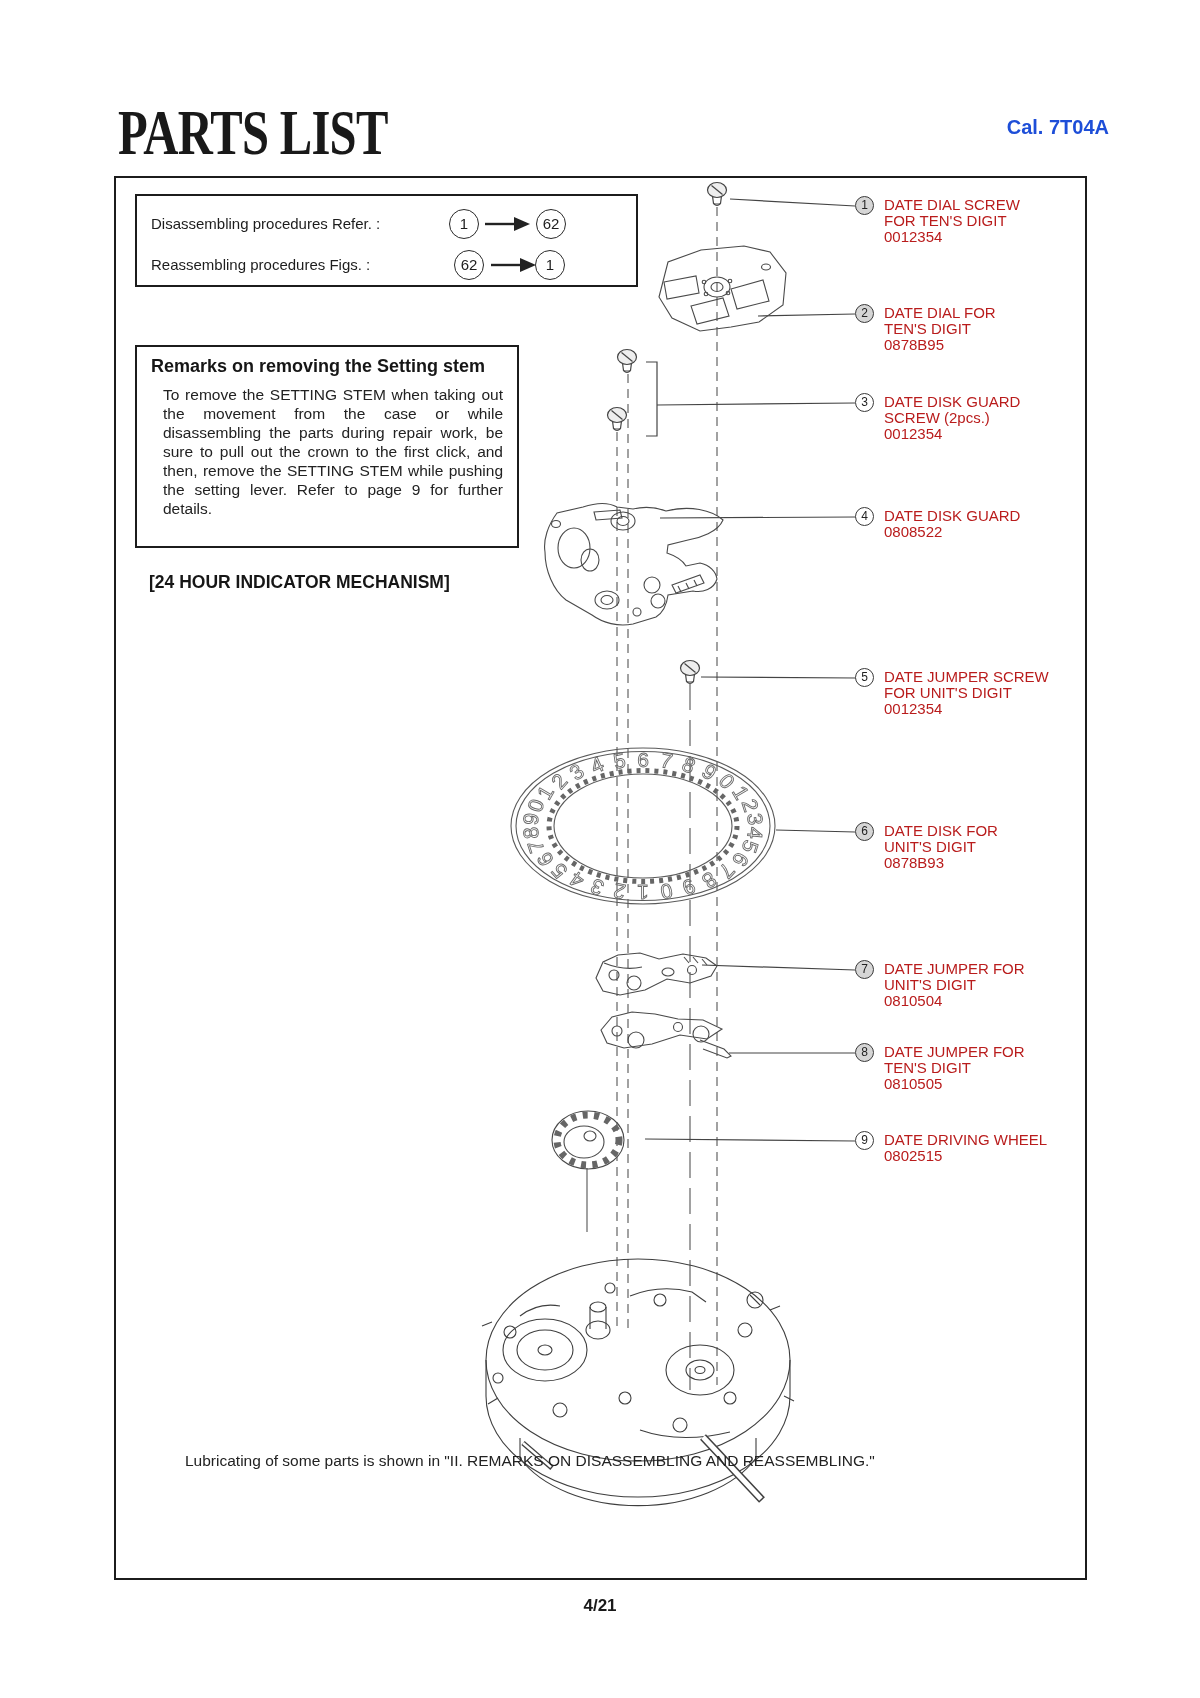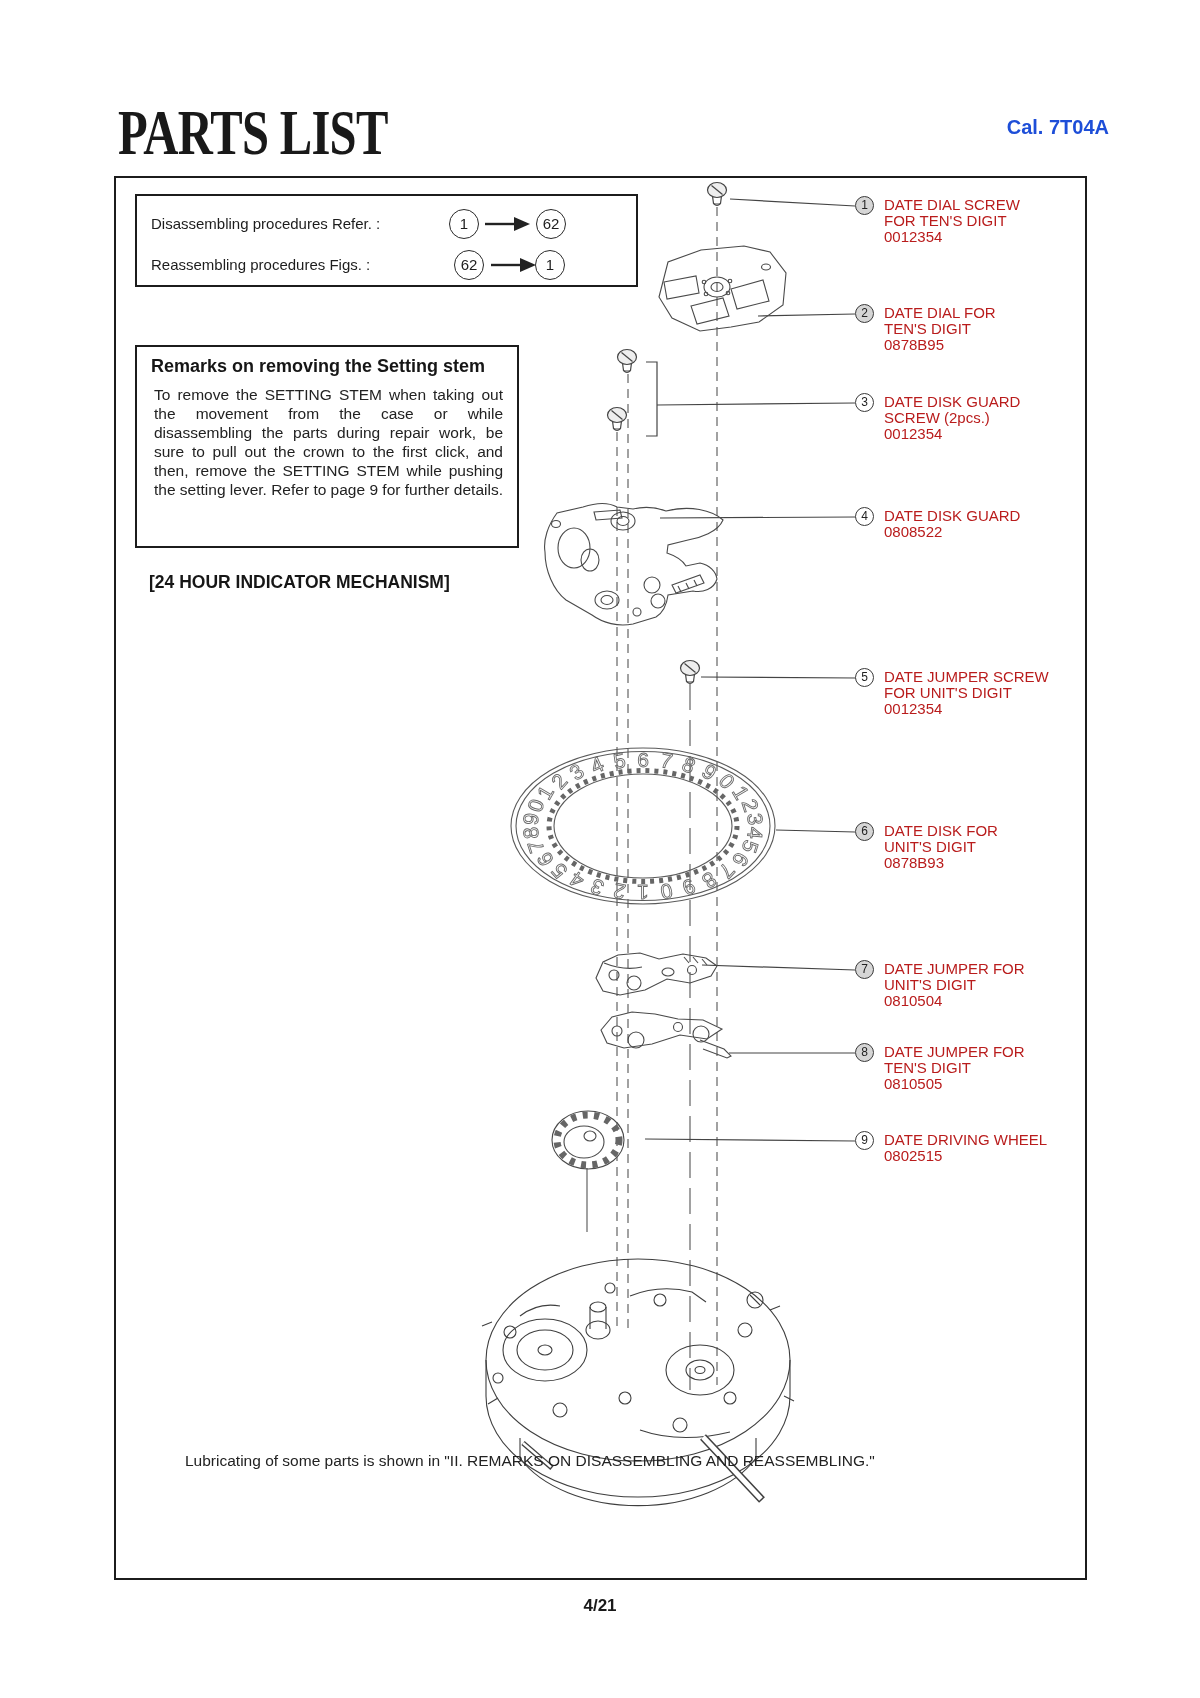--- a/index.html
+++ b/index.html
@@ -14,21 +14,21 @@
         border:2.5px solid #1c1c1c;box-sizing:border-box;}
   .proc-box{position:absolute;left:135px;top:194px;width:503px;height:93px;
         border:2px solid #1c1c1c;box-sizing:border-box;}
   .proc-label{position:absolute;font-size:15px;white-space:nowrap;}
   .num-circle{position:absolute;width:30px;height:30px;border:1.6px solid #2a2a2a;border-radius:50%;
         box-sizing:border-box;text-align:center;line-height:27px;font-size:15px;background:#fff;}
   .arrow-svg{position:absolute;}
   .remarks-box{position:absolute;left:135px;top:345px;width:384px;height:203px;
         border:2px solid #1c1c1c;box-sizing:border-box;padding:9px 14px 0 14px;}
   .remarks-title{font-size:18px;font-weight:bold;color:#161616;}
-  .remarks-body{margin-top:8px;margin-left:3px;font-size:15.5px;line-height:19px;
+  .remarks-body{margin-top:8px;margin-left:12px;font-size:15.5px;line-height:19px;
         text-align:justify;color:#222;}
   .section-label{position:absolute;left:149px;top:572px;font-size:17.5px;font-weight:bold;color:#161616;}
   .callout{position:absolute;left:855px;display:flex;gap:10px;}
   .co-circle{flex:0 0 auto;width:19px;height:19px;border:1.4px solid #3a3a3a;border-radius:50%;
         box-sizing:border-box;text-align:center;line-height:16.5px;font-size:12px;background:#fff;color:#222;}
   .co-circle[data-filled="true"]{background:#d6d6d6;}
   .co-text{font-size:15px;line-height:15.8px;margin-top:1px;color:#b91c1c;white-space:nowrap;}
   .diagram-svg{position:absolute;left:0;top:0;pointer-events:none;}
   .footer-note{position:absolute;left:185px;top:1452px;font-size:15.5px;color:#222;}
   .page-num{position:absolute;left:0;top:1596px;width:1200px;text-align:center;

